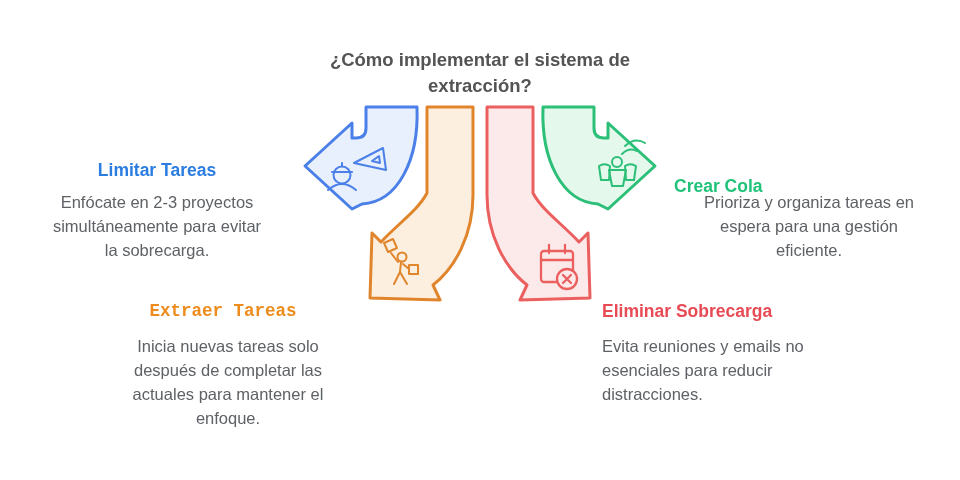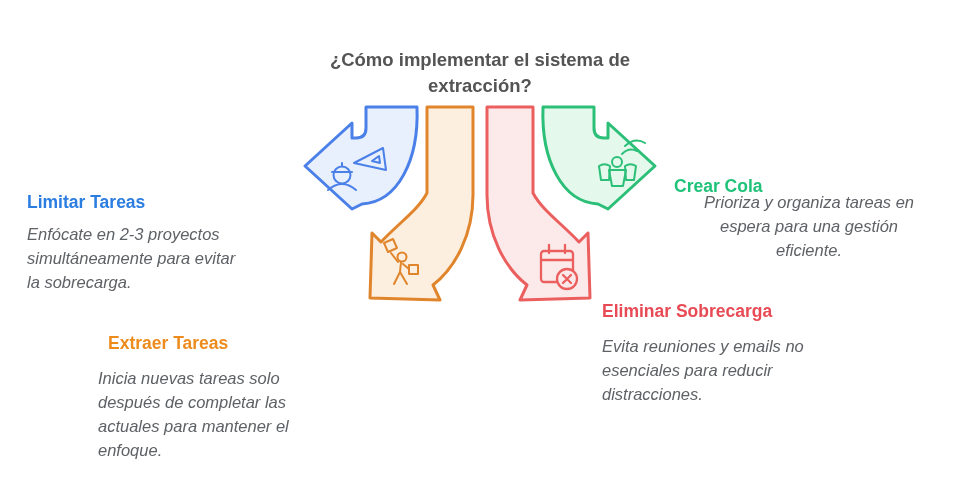--- a/index.html
+++ b/index.html
@@ -7,28 +7,28 @@
     position:relative;width:960px;height:480px;background:#ffffff;overflow:hidden;
     font-family:"Liberation Sans", sans-serif;
     padding-left:18px;
   }
   .txt{position:absolute;white-space:pre-line;}
   .title{
     top:47px;left:230px;width:500px;text-align:center;
     font-size:18.5px;font-weight:bold;line-height:26px;
   }
   .step-label{font-size:17.5px;font-weight:bold;line-height:22px;}
-  .step-body{font-size:16.5px;line-height:24px;font-style:italic;}
-  .align-r{text-align:left;margin-top:32px;}
+  .step-body{font-size:16.5px;line-height:24px;}
+  .align-r{text-align:center;}
   .align-l{text-align:left;}
   #lbl-limitar{top:159px;left:27px;width:260px;}
   #txt-limitar{top:190px;left:27px;width:260px;}
   #lbl-crear{top:159px;left:674px;width:270px;}
   #txt-crear{top:190px;left:674px;width:270px;text-align:center;}
-  #lbl-extraer{top:300px;left:108px;width:260px;}
+  #lbl-extraer{top:300px;left:93px;width:260px;font-family:Liberation Mono, monospace;}
   #txt-extraer{top:334px;left:98px;width:260px;}
   #lbl-eliminar{top:300px;left:602px;width:290px;}
   #txt-eliminar{top:334px;left:602px;width:260px;}
   svg{position:absolute;top:0;left:0;}
 </style>
 </head>
 <body>
 
 <div class="stage">
 

